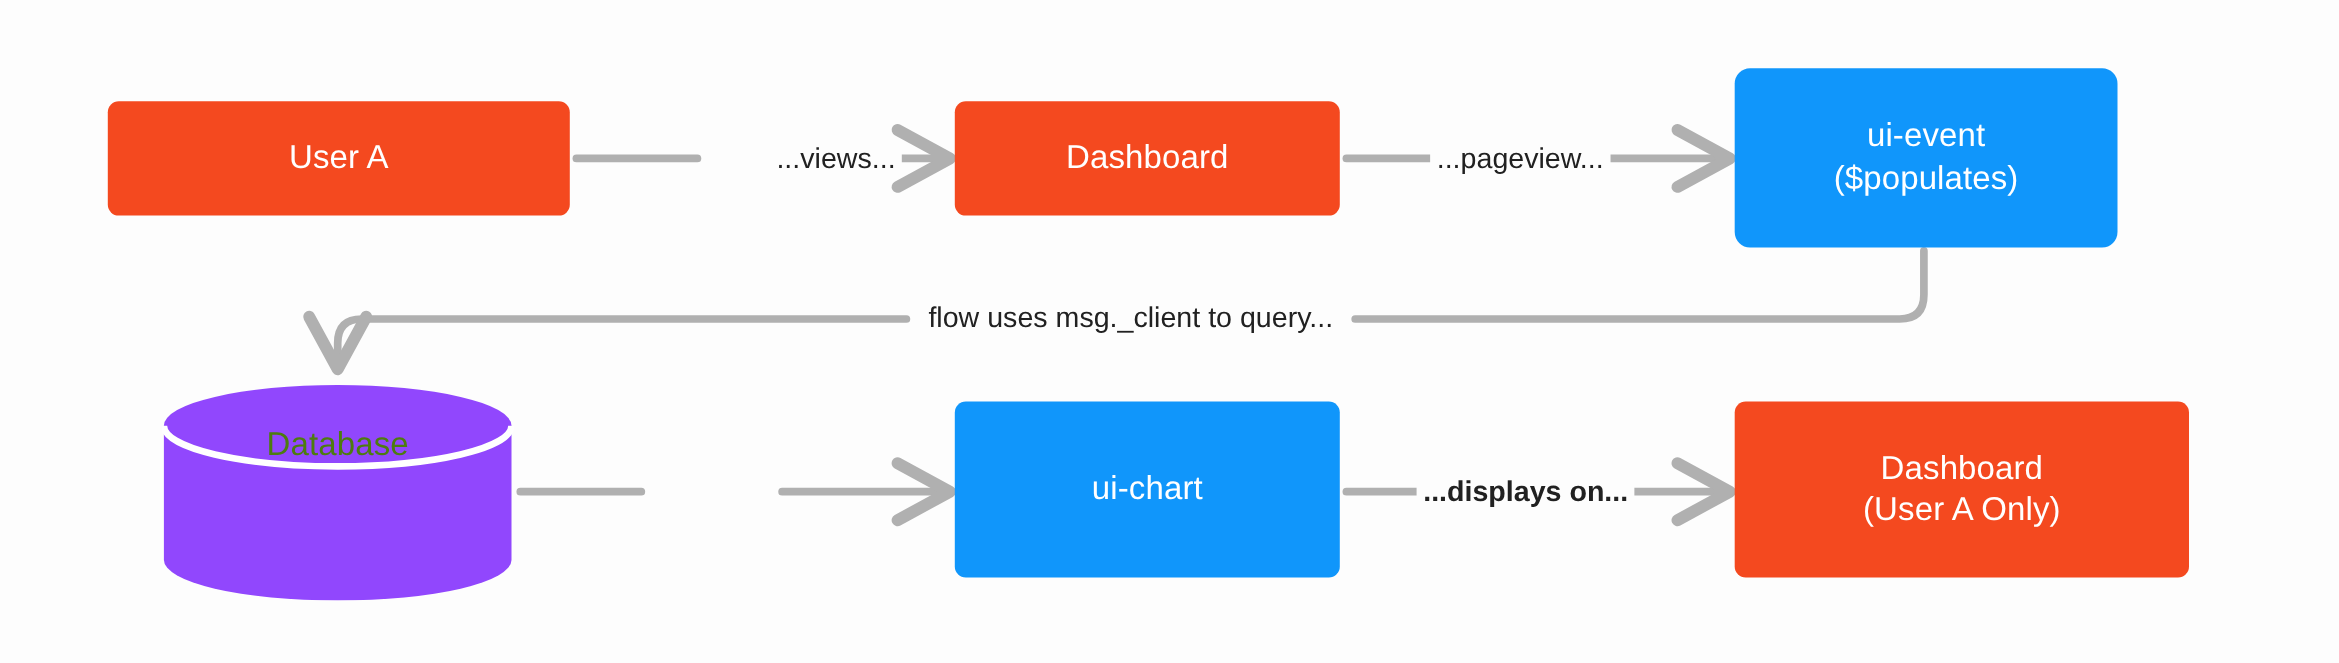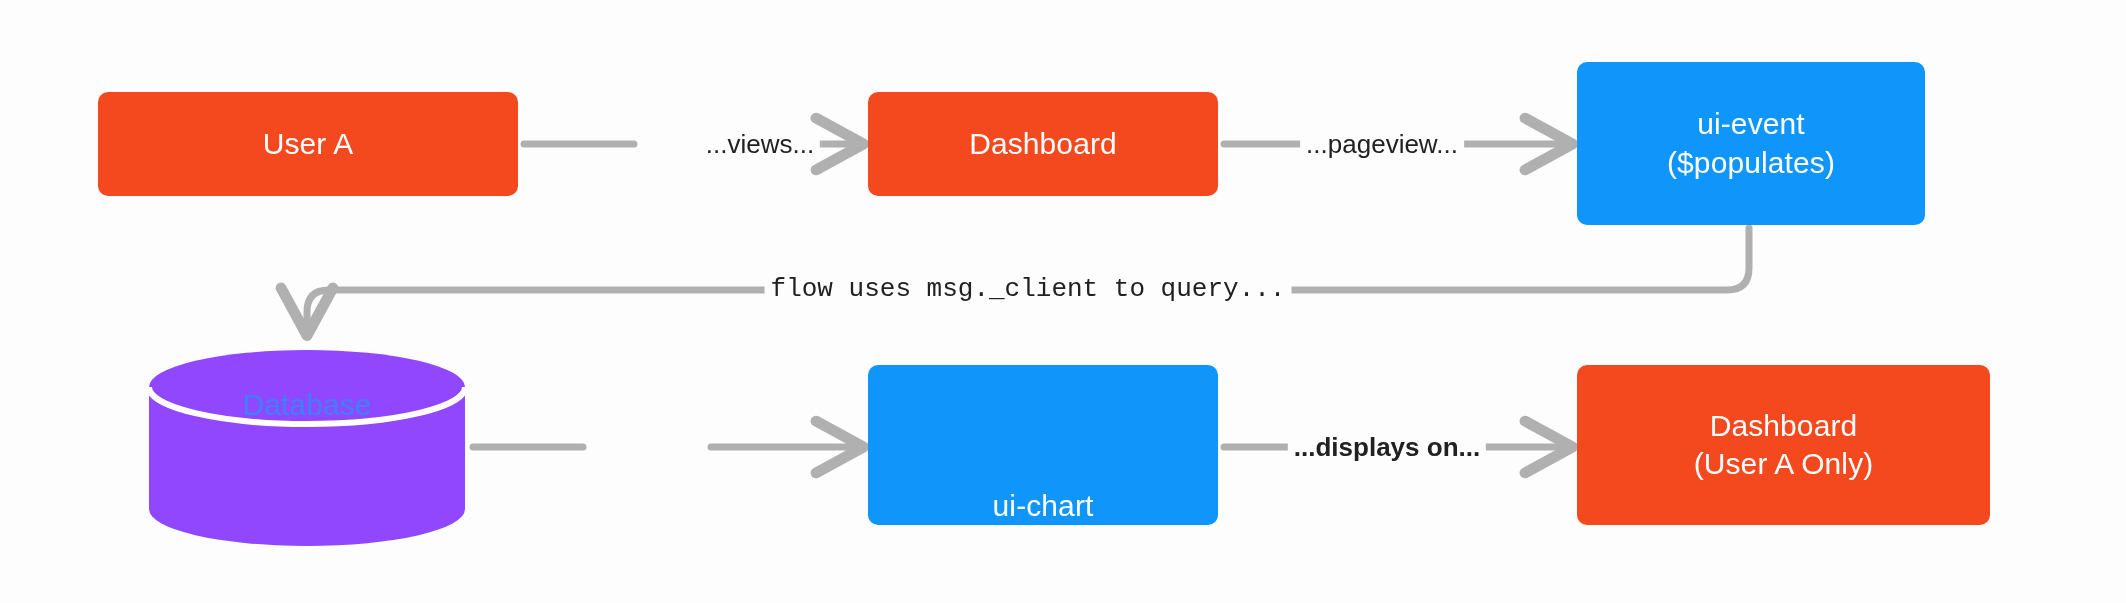--- a/index.html
+++ b/index.html
@@ -57,28 +57,28 @@
     left: 868px; top: 92px;
     width: 350px; height: 104px;
     background: #f4491f;
     font-size: 30px;
   }
   #node-ui-event {
     left: 1577px; top: 62px;
     width: 348px; height: 163px;
     background: #1096fb;
     font-size: 30px;
+    border-radius: 14px;
   }
   
   #node-ui-chart {
     left: 868px; top: 365px;
     width: 350px; height: 160px;
     background: #1096fb;
     font-size: 30px;
-    justify-content: flex-end;
   }
   #node-dashboard-2 {
     left: 1577px; top: 365px;
     width: 413px; height: 160px;
     background: #f4491f;
     font-size: 30px;
   }
   
   #node-database {
     left: 147px; top: 350px;
@@ -89,21 +89,21 @@
     position: absolute;
     left: 0; top: 0;
     width: 320px; height: 196px;
   }
   #node-database .db-text {
     position: absolute;
     left: 0;
     top: 36px;
     width: 320px;
     text-align: center;
-    color: #3b82f6;
+    color: #4d7c0f;
     font-size: 30px;
     pointer-events: none;
   }
   
   .edge-label {
     position: absolute;
     color: #212121;
     font-size: 26px;
     white-space: nowrap;
     background: #fdfdfd;
@@ -153,21 +153,21 @@
     <g>
       <line x1="1224" y1="447" x2="1322" y2="447" stroke="#b0b0b0" stroke-width="7" stroke-linecap="round"></line>
       <line x1="1452" y1="447" x2="1567" y2="447" stroke="#b0b0b0" stroke-width="7" stroke-linecap="round" marker-end="url(#arrowhead)"></line>
     </g>
   </svg>
 
   <div class="edge-label" style="left:712px; top:144px;margin-left:48px;">...views...</div>
 
   <div class="edge-label" style="left:1382px; top:144px;">...pageview...</div>
 
-  <div class="edge-label" style="left:1028px; top:289px;font-family:Liberation Mono, monospace;">flow uses msg._client to query...</div>
+  <div class="edge-label" style="left:1028px; top:289px;">flow uses msg._client to query...</div>
 
 
   <div class="edge-label" style="left:1387px; top:447px;font-weight:bold;">...displays on...</div>
 
   <div class="node node-box" id="node-user-a">
     <span class="node-label">User A</span>
   </div>
 
   <div class="node node-box" id="node-dashboard-1">
     <span class="node-label">Dashboard</span>

